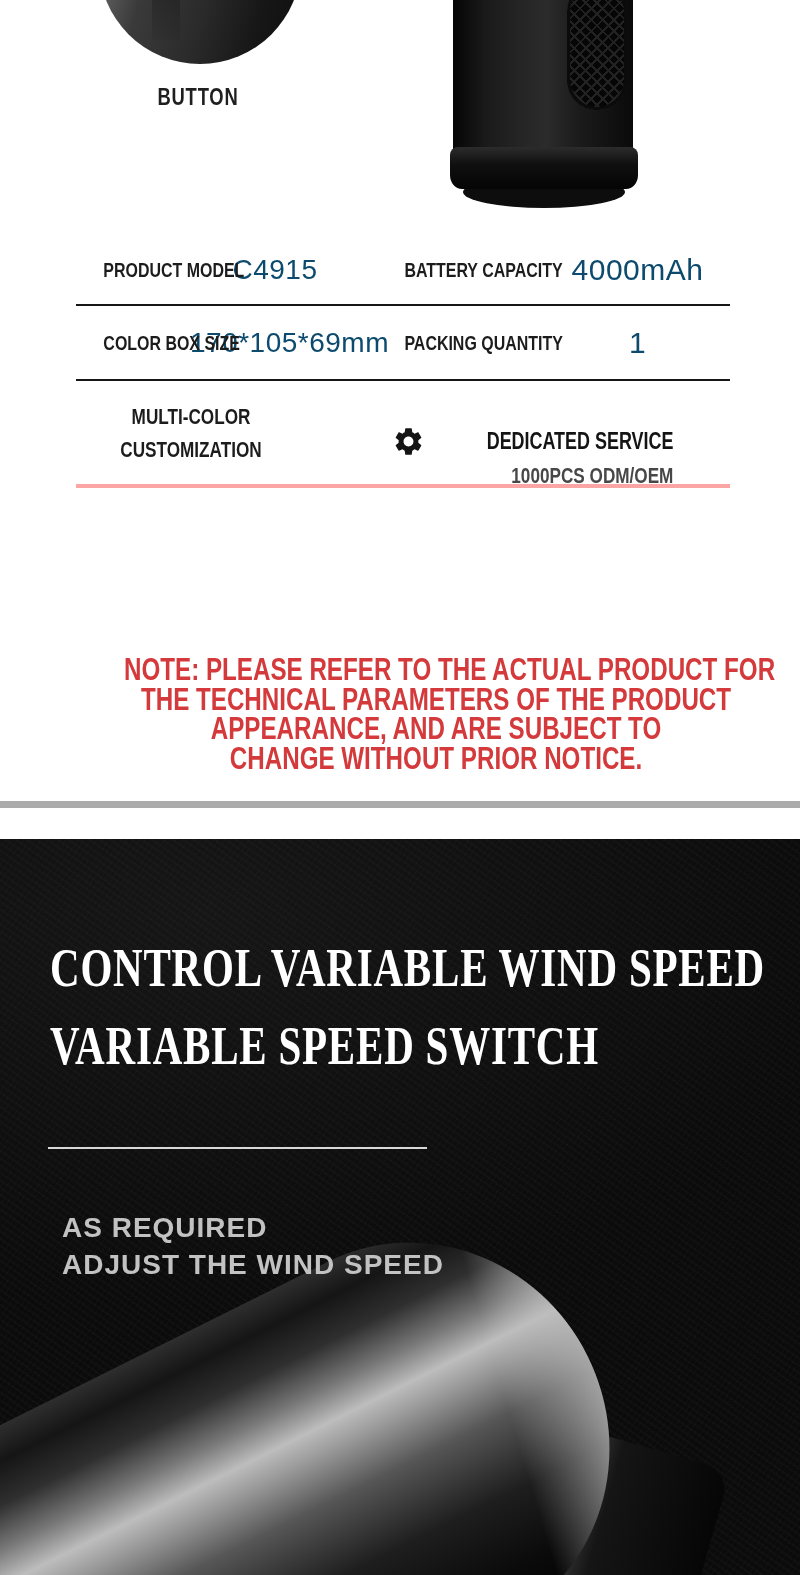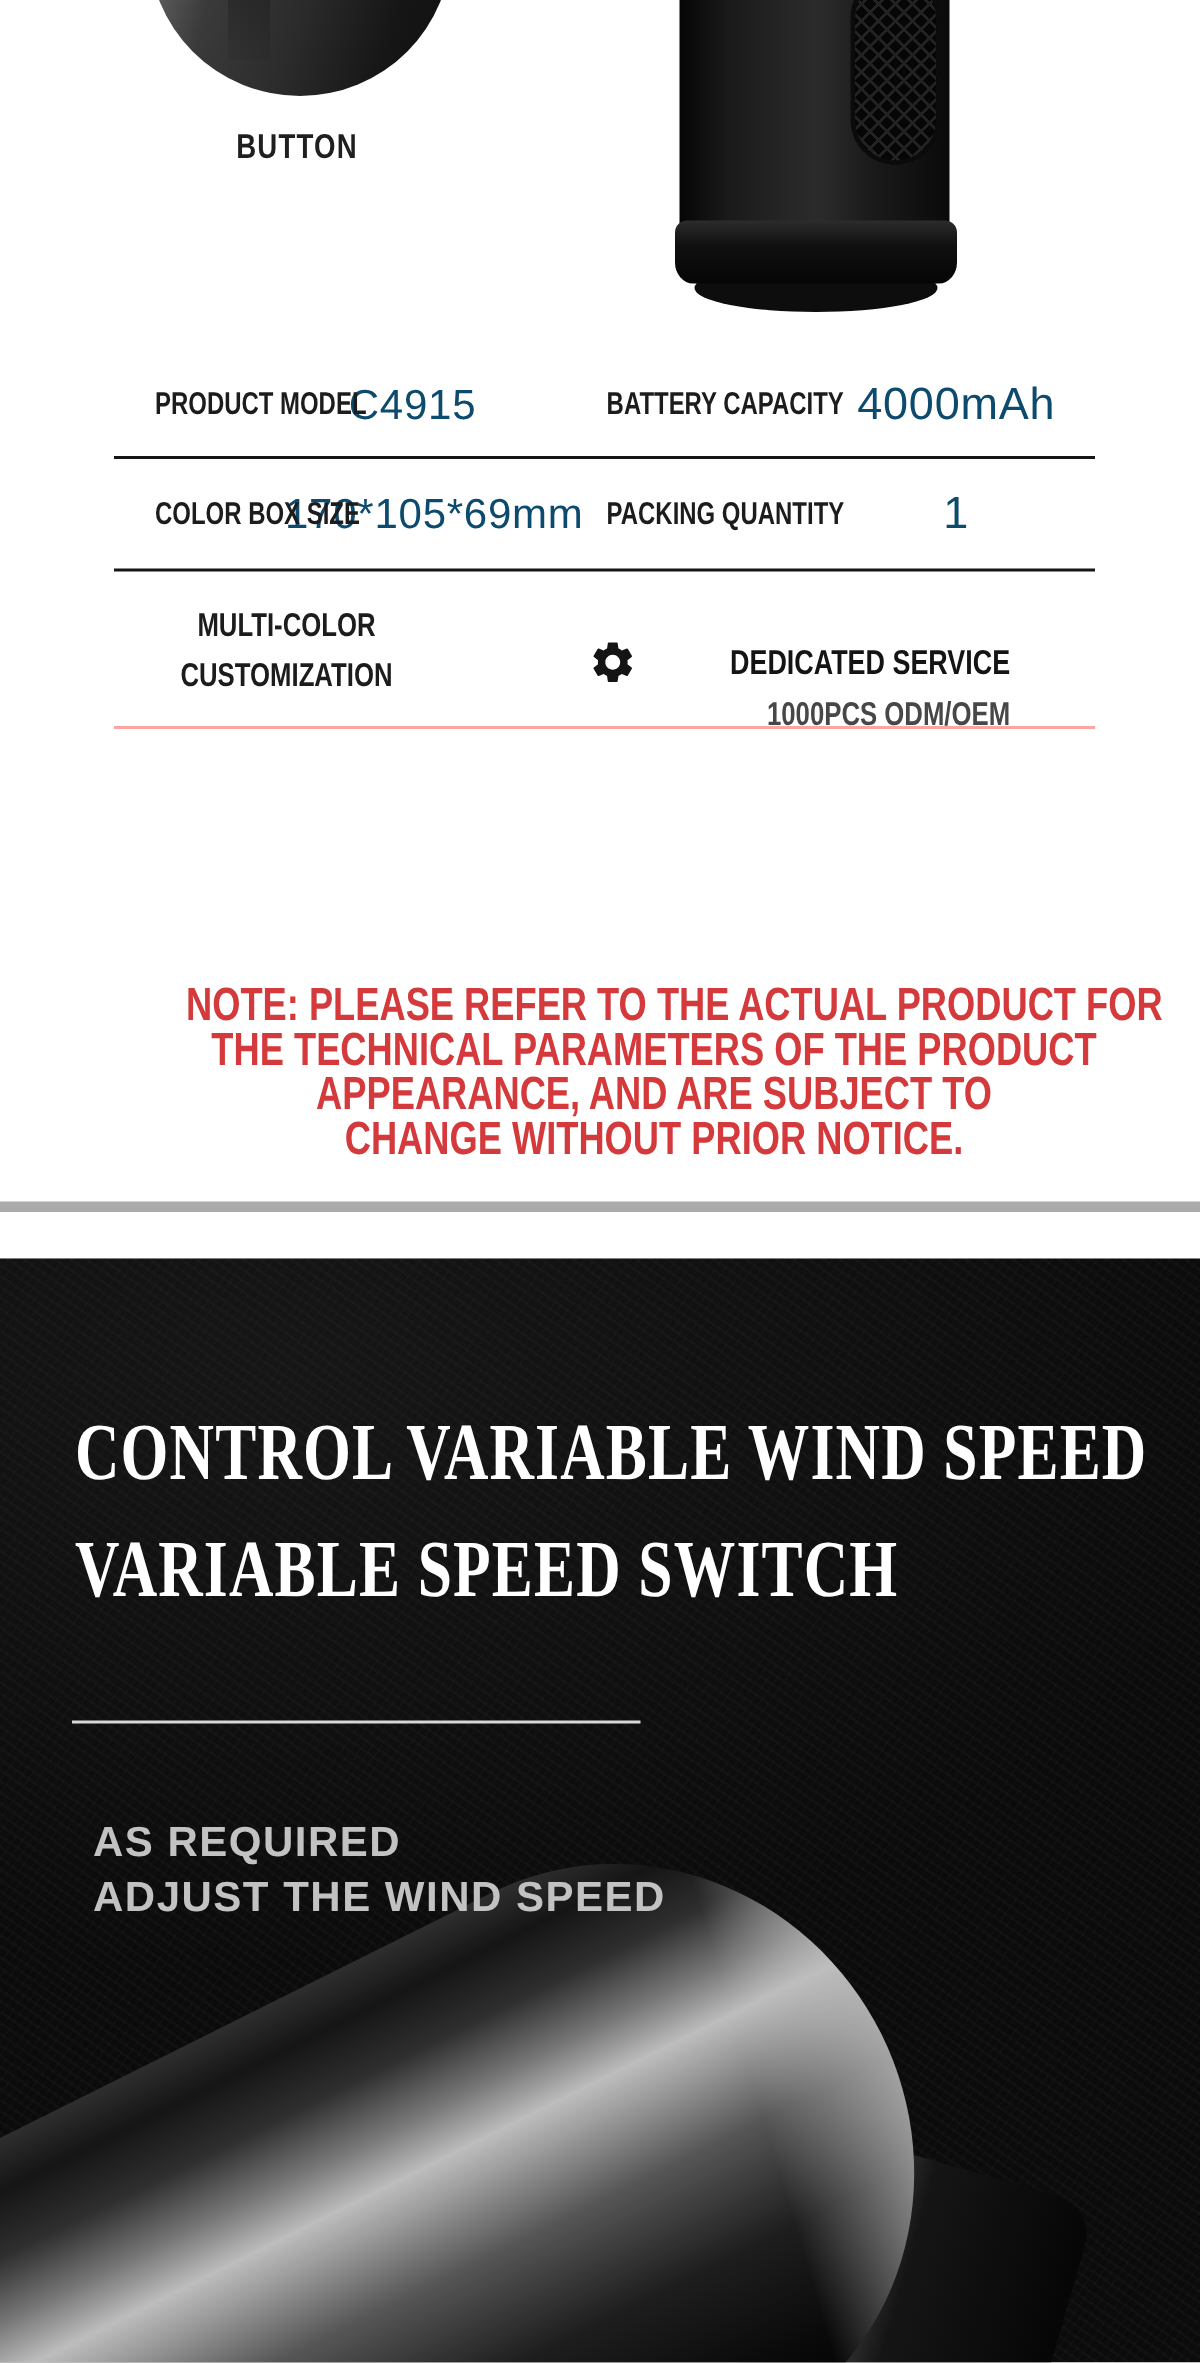--- a/index.html
+++ b/index.html
@@ -40,21 +40,21 @@
     border-radius:8px 8px 12px 12px/8px 8px 14px 14px;
     background:linear-gradient(to bottom,#2c2c2c 0%,#101010 40%,#050505 100%);
   }
   
   .spec-table{position:absolute;left:76px;top:236px;width:654px;}
   .spec-row{
     display:grid;grid-template-columns:114px 170px 185px 185px;align-items:center;
     border-bottom:2px solid #161616;
   }
   .r1{height:68px;}.r2{height:80px;}.r3{height:73px;}.r4{height:71px;}
-  .row-custom{height:103px;display:flex;align-items:center;border-bottom:2px solid #fca5a5;}
+  .row-custom{height:103px;display:flex;align-items:center;border-bottom:4px solid #fca5a5;}
   .lbl{
     font-weight:bold;font-size:21px;color:#1c1c1c;text-align:right;line-height:1.6;
     transform:scaleX(.76);transform-origin:100% 50%;white-space:nowrap;
   }
   .val{color:#0c4a6e;text-align:center;font-size:28px;letter-spacing:.5px;}
   .val.big{font-size:30px;}
   .val.small{font-size:23px;letter-spacing:0;}
   .custom-left{width:230px;text-align:center;}
   .custom-left .lbl-line{
     font-weight:bold;font-size:22px;color:#1c1c1c;line-height:1.5;

